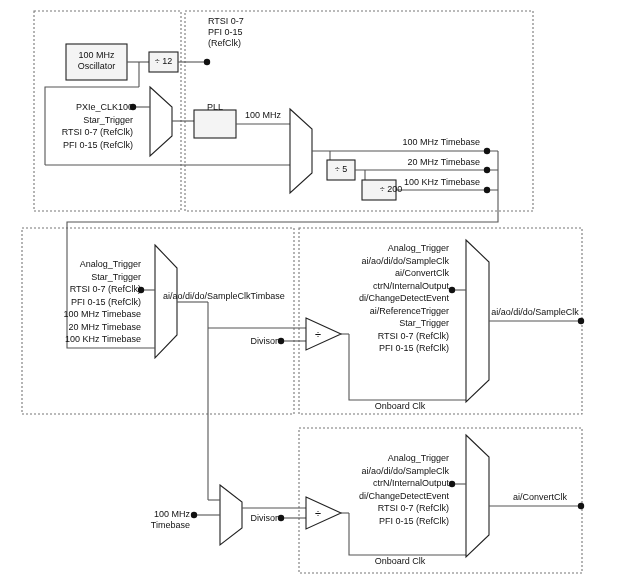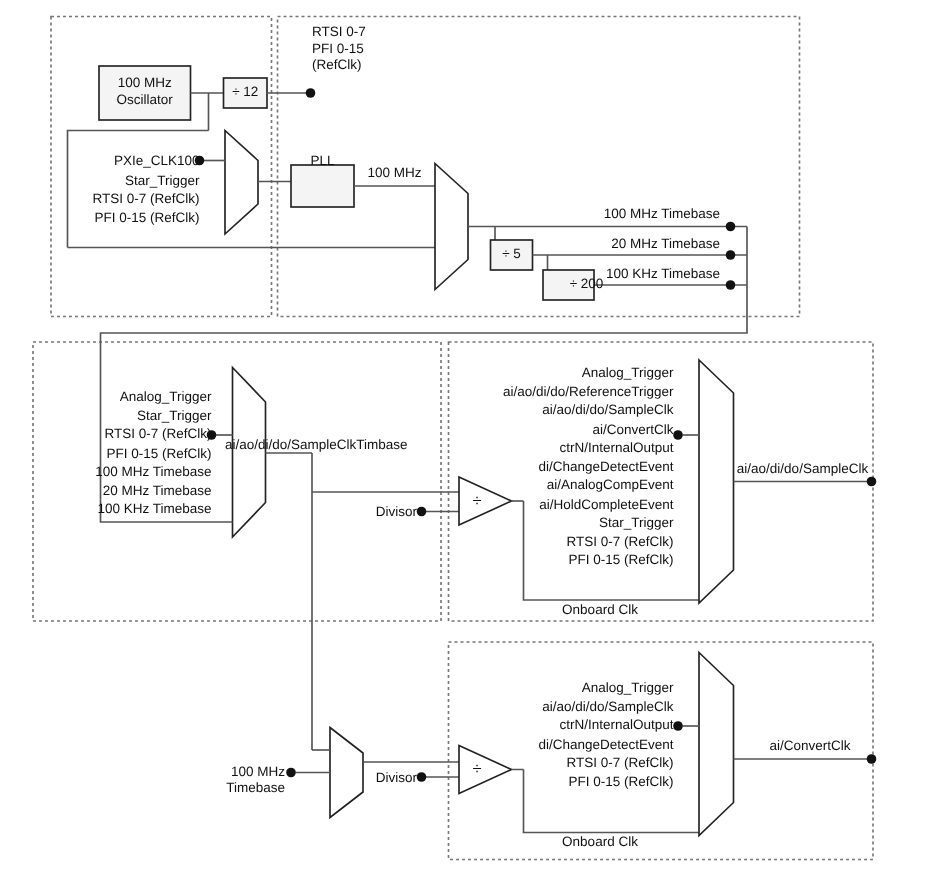--- a/index.html
+++ b/index.html
@@ -166,34 +166,32 @@
   <div class="stack" style="left:0px;top:258px;width:141px;">
     <div>Analog_Trigger</div>
     <div>Star_Trigger</div>
     <div>RTSI 0-7 (RefClk)</div>
     <div>PFI 0-15 (RefClk)</div>
     <div>100 MHz Timebase</div>
     <div>20 MHz Timebase</div>
     <div>100 KHz Timebase</div>
   </div>
 
-  <div class="lbl" style="left:150px;top:291px;text-align:right;">ai/ao/di/do/SampleClkTimbase</div>
+  <div class="lbl" style="left:163px;top:291px;text-align:right;">ai/ao/di/do/SampleClkTimbase</div>
 
   <div class="lbl r" style="left:220px;top:336px;width:58px;">Divisor</div>
   <div class="lbl r" style="left:220px;top:513px;width:58px;">Divisor</div>
 
   <div class="stack" style="left:300px;top:242px;width:149px;">
     <div>Analog_Trigger</div>
-    <div>ai/ao/di/do/ReferenceTrigger</div>
     <div>ai/ao/di/do/SampleClk</div>
     <div>ai/ConvertClk</div>
     <div>ctrN/InternalOutput</div>
     <div>di/ChangeDetectEvent</div>
-    <div>ai/AnalogCompEvent</div>
-    <div>ai/HoldCompleteEvent</div>
+    <div>ai/ReferenceTrigger</div>
     <div>Star_Trigger</div>
     <div>RTSI 0-7 (RefClk)</div>
     <div>PFI 0-15 (RefClk)</div>
   </div>
   <div class="lbl c" style="left:350px;top:401px;width:100px;">Onboard Clk</div>
 
   <div class="lbl c" style="left:490px;top:307px;width:90px;">ai/ao/di/do/SampleClk</div>
 
   <div class="stack" style="left:300px;top:452px;width:149px;">
     <div>Analog_Trigger</div>

